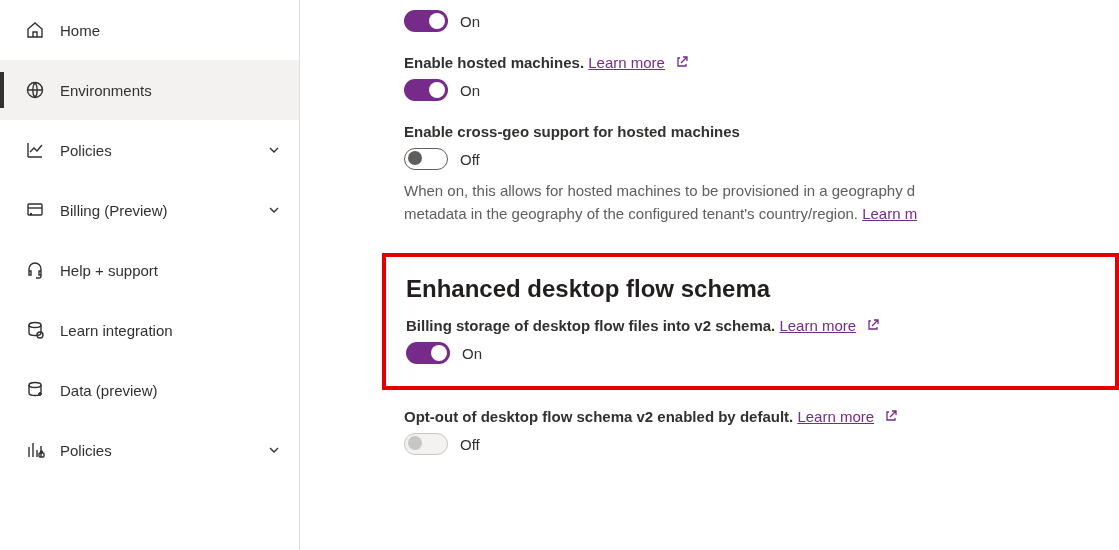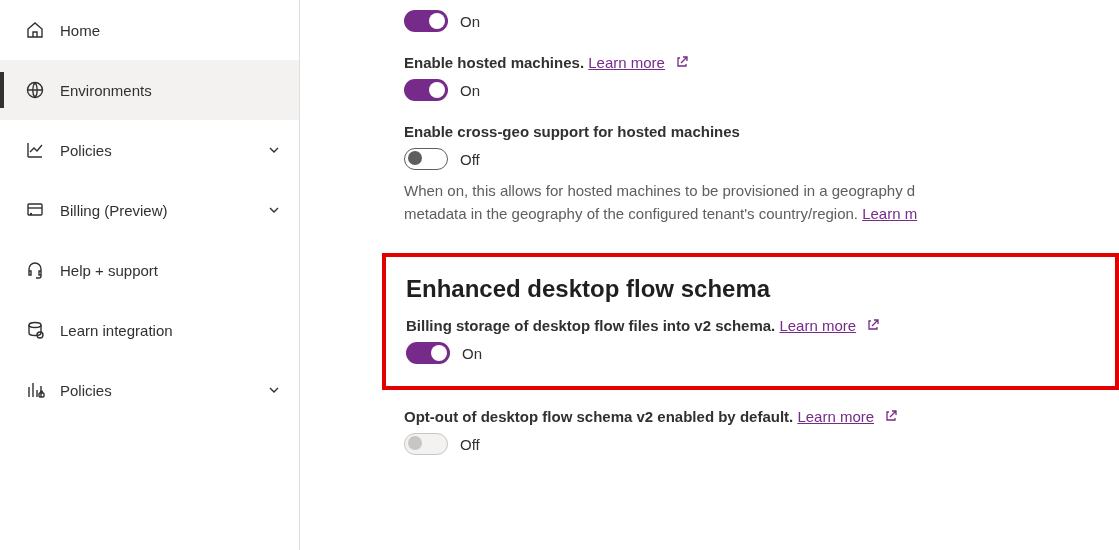--- a/index.html
+++ b/index.html
@@ -216,20 +216,30 @@
           <ellipse cx="10" cy="5" rx="6" ry="2.5"></ellipse>
           <path d="M4 5 V13 a6 2.5 0 0 0 12 0 V5"></path>
           <circle cx="15" cy="15" r="3"></circle>
         </svg>
     </span>
     <span class="nav-label">Learn integration</span>
   </div>
   <div class="nav-item">
     <span class="nav-icon">
       <svg viewBox="0 0 20 20" width="20" height="20" fill="none" stroke="#323130" stroke-width="1.4">
+          <ellipse cx="10" cy="5" rx="6" ry="2.5"></ellipse>
+          <path d="M4 5 V13 a6 2.5 0 0 0 12 0 V5"></path>
+          <path d="M13 14 L17 14 M15 12 L15 16" stroke-width="1.6"></path>
+        </svg>
+    </span>
+    <span class="nav-label">Data (preview)</span>
+  </div>
+  <div class="nav-item">
+    <span class="nav-icon">
+      <svg viewBox="0 0 20 20" width="20" height="20" fill="none" stroke="#323130" stroke-width="1.4">
           <path d="M4 17 V7 M8 17 V3 M12 17 V10 M16 17 V6"></path>
           <rect x="14" y="13" width="5" height="4" rx="1"></rect>
           <path d="M15.5 13 v-1 a1 1 0 0 1 2 0 v1"></path>
         </svg>
     </span>
     <span class="nav-label">Policies</span>
     <span class="chevron">
       <svg viewBox="0 0 12 12" width="12" height="12" fill="none" stroke="#323130" stroke-width="1.4">
           <path d="M2 4 L6 8 L10 4"></path>
         </svg>

